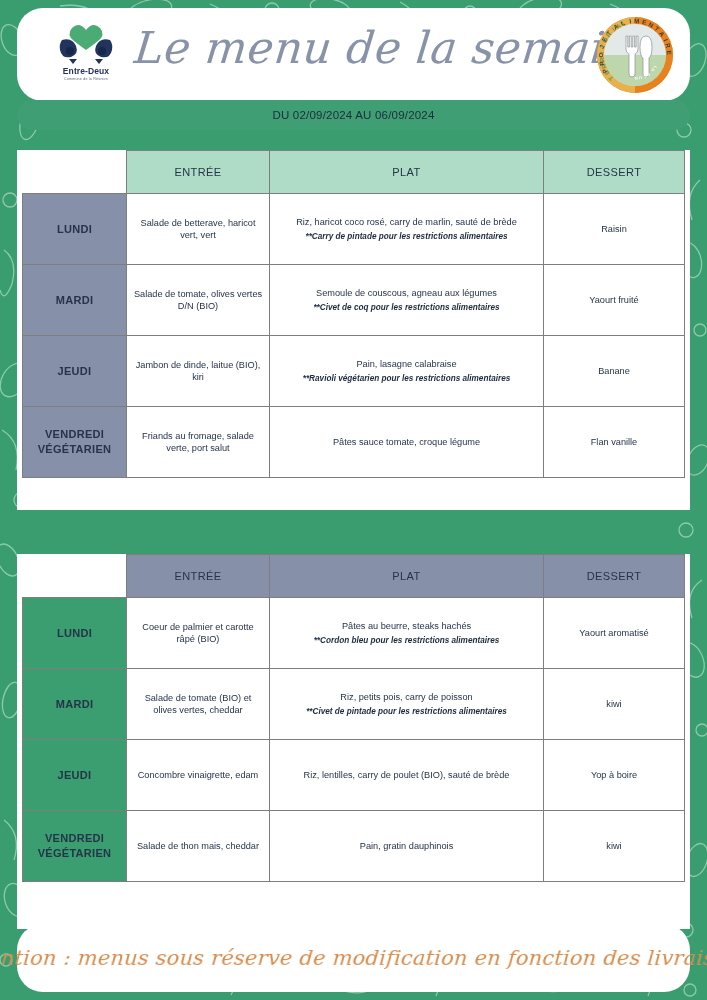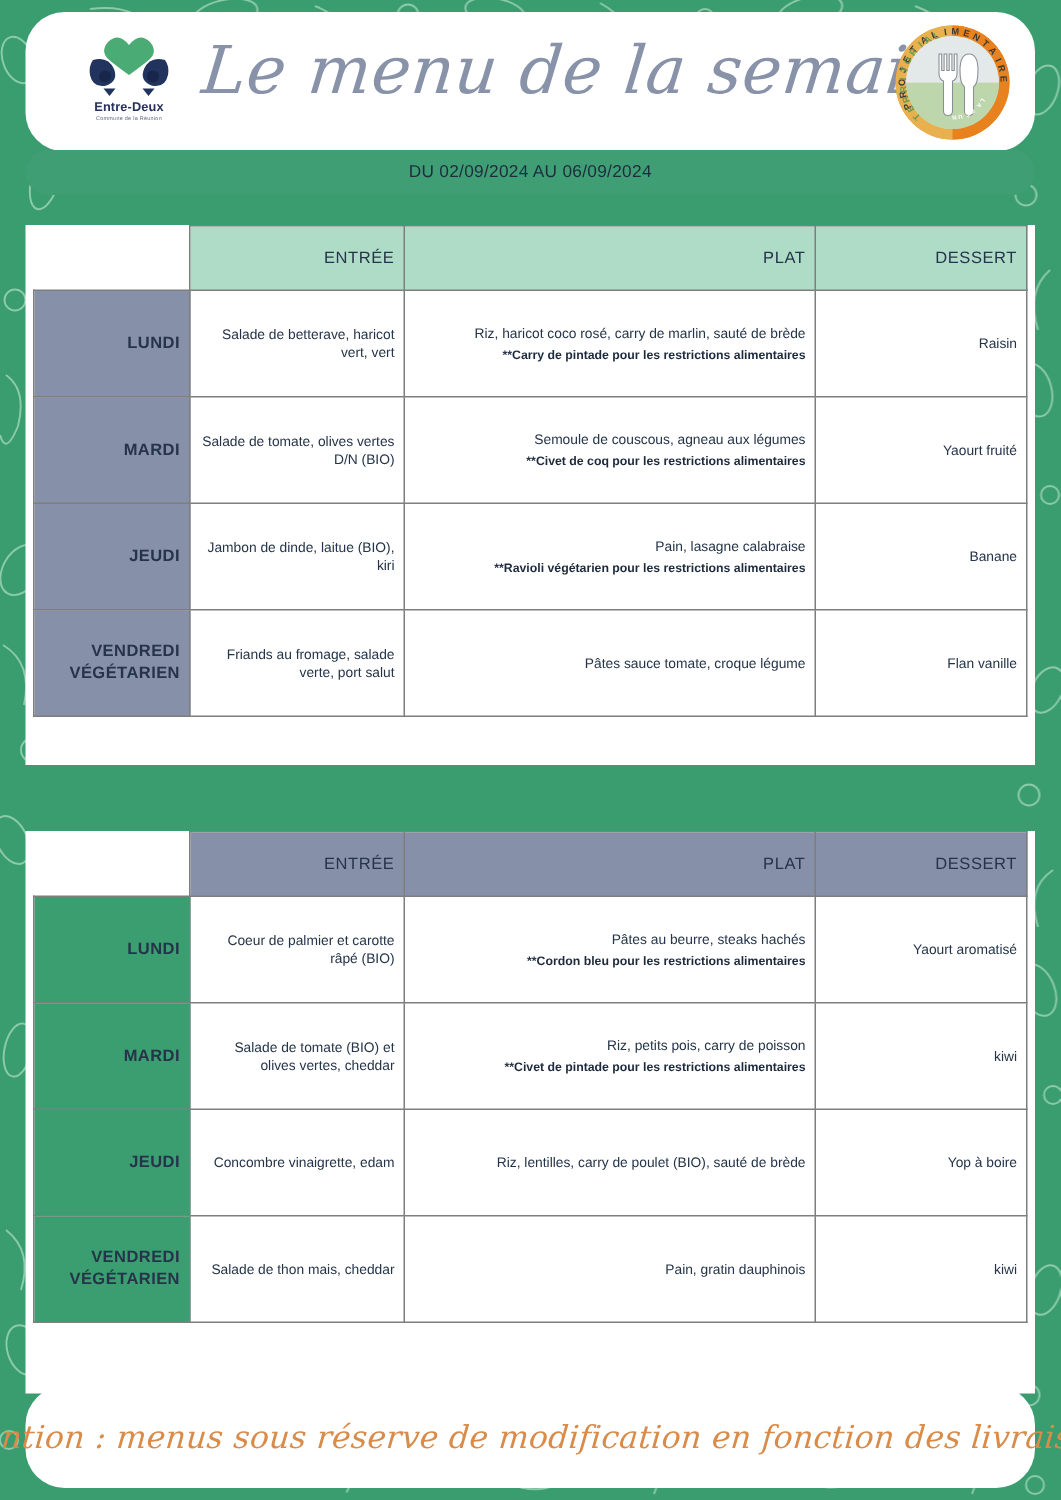--- a/index.html
+++ b/index.html
@@ -108,21 +108,21 @@
     width: 662px;
     left: 5px;
   }
   table.menu col.c-day     { width: 104px; }
   table.menu col.c-entree  { width: 143px; }
   table.menu col.c-plat    { width: 274px; }
   table.menu col.c-dessert { width: 141px; }
 
   table.menu th, table.menu td {
     border: 1px solid #7e7e7e;
-    text-align: right;
+    text-align: center;
     vertical-align: middle;
     color: #253449;
     font-size: 9.2px;
     line-height: 1.35;
     padding: 12px 6px;
   }
   table.menu th {
     font-size: 11px;
     letter-spacing: .4px;
     height: 43px;
@@ -142,20 +142,21 @@
 
   
   .t1 th.head { background: #aedcc6; }
   .t1 td.day  { background: #8690a8; }
   
   .t2 th.head { background: #8690a8; }
   .t2 td.day  { background: #3a9e70; }
 
   .restriction {
     display: block;
+    font-style: italic;
     font-weight: bold;
     font-size: 8.2px;
     margin-top: 2px;
     color: #1d2a3d;
   }
 
   
   .footer-card {
     position: absolute;
     left: 0; bottom: 0;

